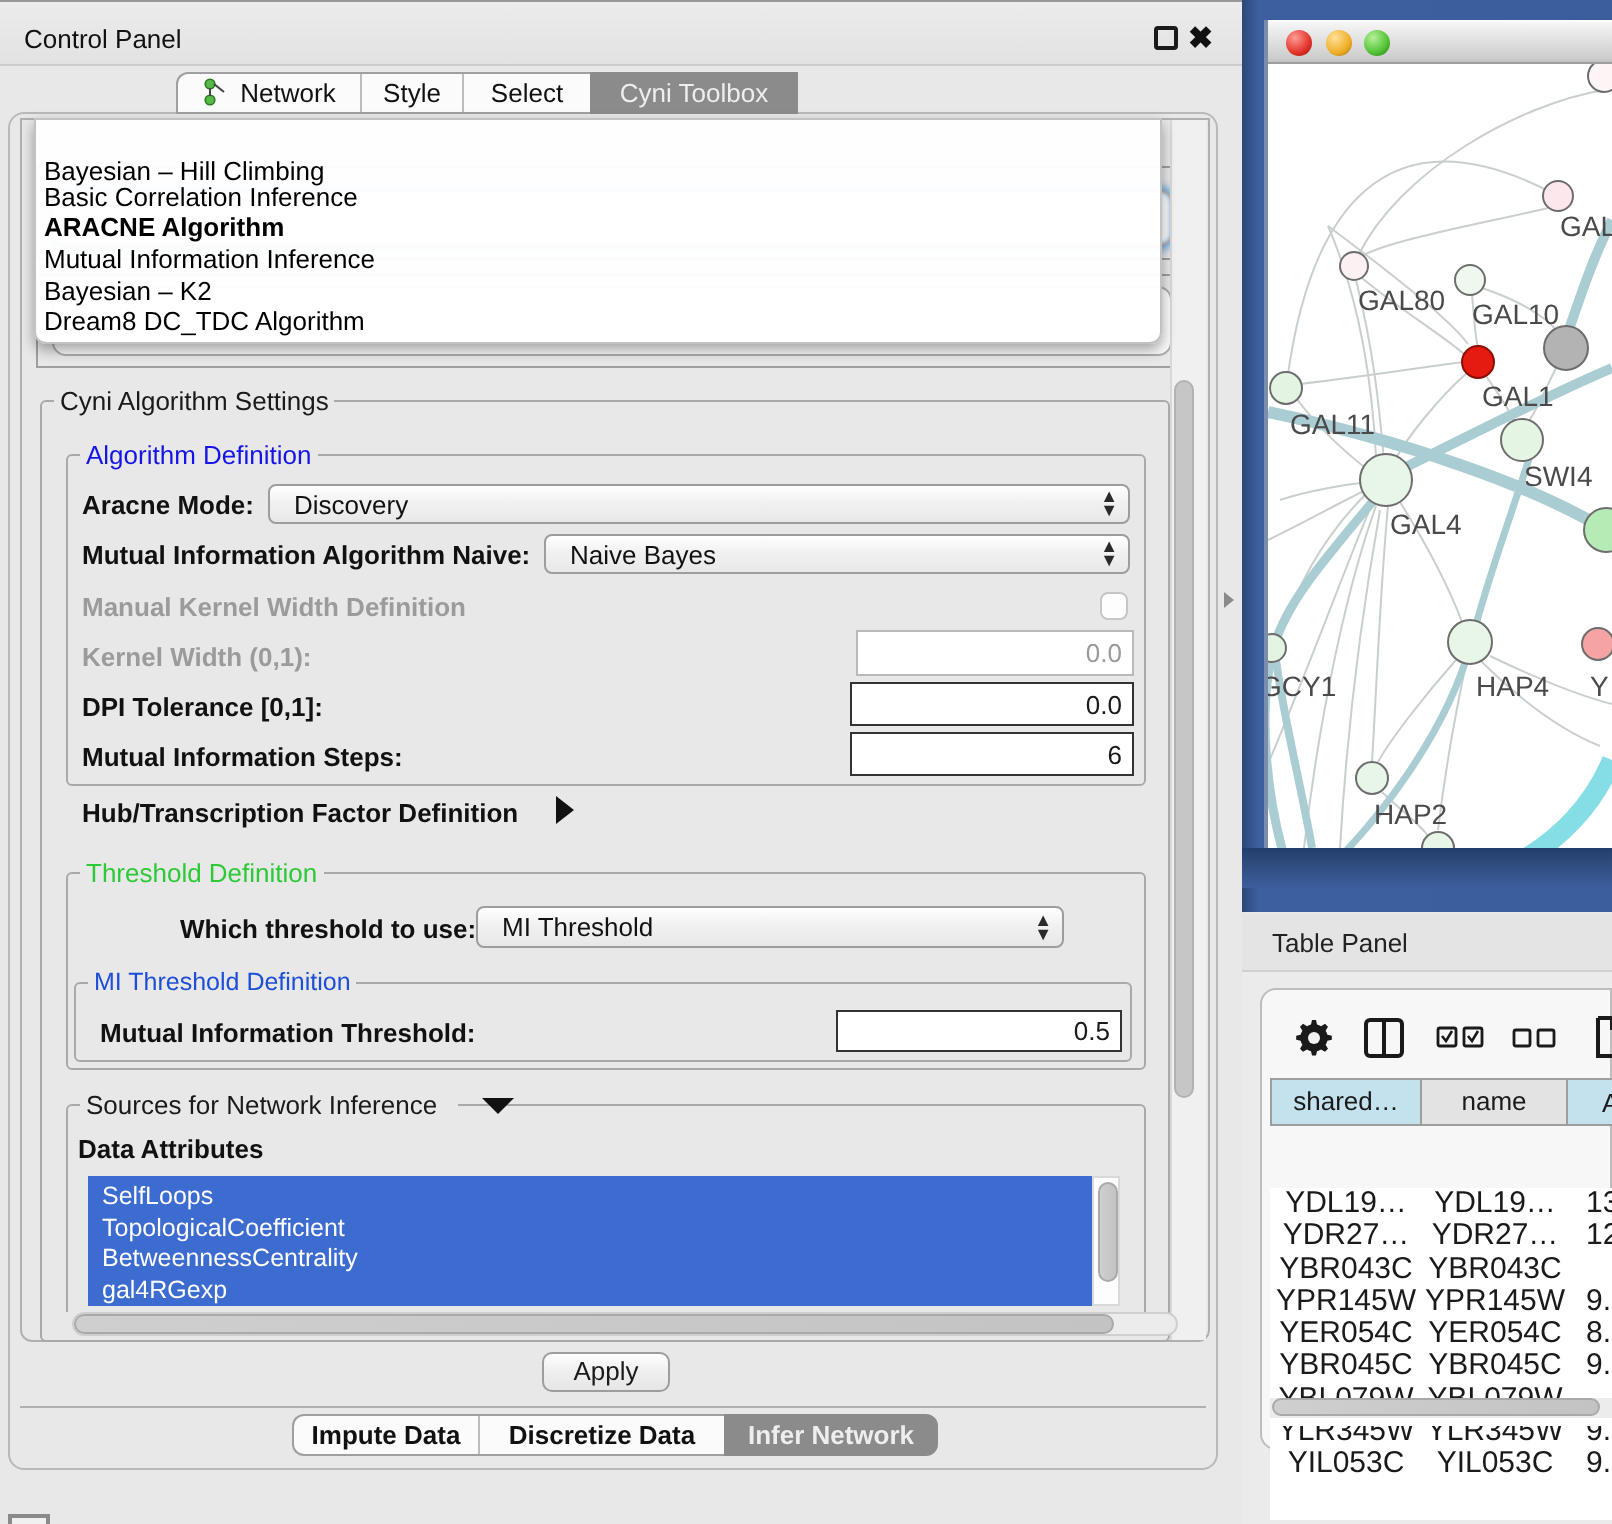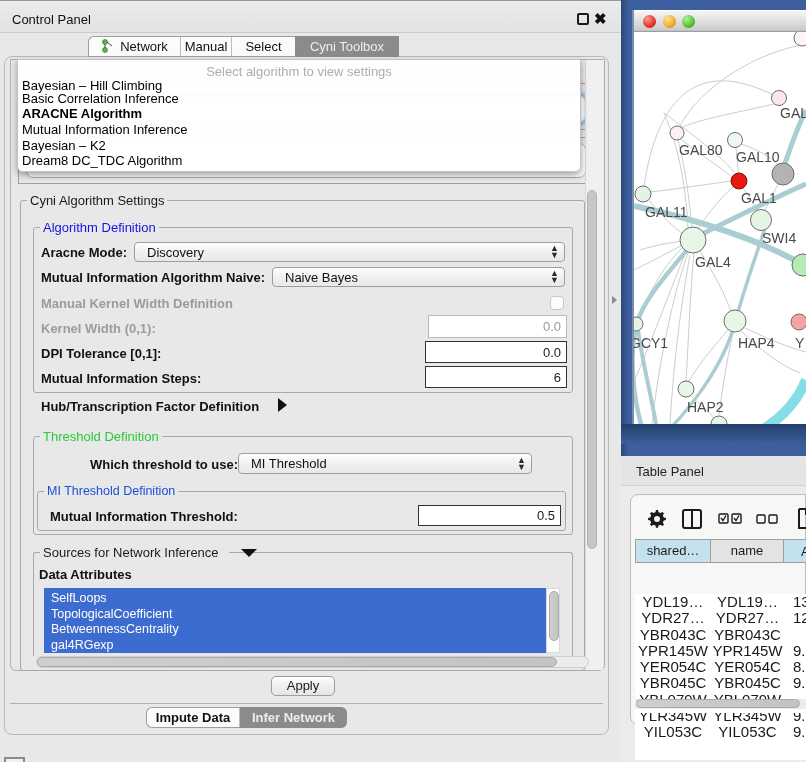--- a/index.html
+++ b/index.html
@@ -71,21 +71,21 @@
 <div class="abs" id="contentbox"></div>
 
 <div class="abs" id="tabs">
   <div class="tab first" style="width:92px;"><svg width="14" height="15" viewBox="0 0 14 15" style="margin-right:5px">
         <circle cx="4" cy="3" r="2.4" fill="#57b947" stroke="#2c7a22" stroke-width="0.8"></circle>
         <circle cx="4" cy="11" r="2.4" fill="#57b947" stroke="#2c7a22" stroke-width="0.8"></circle>
         <line x1="4" y1="5" x2="4" y2="9" stroke="#444" stroke-width="1"></line>
         <line x1="6" y1="3" x2="11" y2="7" stroke="#444" stroke-width="1"></line>
       </svg>Network</div>
   <div class="tabsep"></div>
-  <div class="tab" style="width:50px;">Manual</div>
+  <div class="tab" style="width:50px;">Style</div>
   <div class="tabsep"></div>
   <div class="tab" style="width:63px;">Select</div>
   <div class="tab sel" style="width:104px;">Cyni Toolbox</div>
 </div>
 
 <div class="abs" id="behindbox1"></div>
 <div class="abs" id="behindcombo"></div>
 <div class="abs" id="behindbox2"></div>
 <div class="abs" id="behindinner2"></div>
 
@@ -138,27 +138,27 @@
 
 <div class="abs" style="left:36px; top:656px; width:553px; height:12px; background:#ececec; border:1px solid #cfcfcf; border-radius:6px;"></div>
 <div class="abs vthumb" style="left:37px; top:657px; width:520px; height:10px;"></div>
 
 <div class="abs" id="applybtn">Apply</div>
 <div class="abs" style="left:10px; top:703px; width:593px; height:1px; background:#b0b0b0;"></div>
 
 <div class="abs" style="left:146px; top:707px; display:flex;">
   <div class="btab" style="width:93px; border-left:1px solid #9f9f9f; border-radius:6px 0 0 6px;">Impute Data</div>
   <div class="tabsep" style="height:21px;"></div>
+  <div class="btab" style="width:122px;">Discretize Data</div>
   <div class="btab" style="width:107px; background:#8b8b8b; color:#eee; border-color:#8b8b8b; border-radius:0 6px 6px 0;">Infer Network</div>
 </div>
 
 <div class="abs" style="left:4px; top:757px; width:21px; height:16px; border:2px solid #8a8a8a; background:#f0f0f0;"></div>
 
 <div class="abs" id="popup">
-  <div class="ph">Select algorithm to view settings</div>
   <div class="it" style="top:18px;">Bayesian – Hill Climbing</div>
   <div class="it" style="top:31px;">Basic Correlation Inference</div>
   <div class="it bold" style="top:46px;">ARACNE Algorithm</div>
   <div class="it" style="top:62px;">Mutual Information Inference</div>
   <div class="it" style="top:78px;">Bayesian – K2</div>
   <div class="it" style="top:93px;">Dream8 DC_TDC Algorithm</div>
 </div>
 
 <div class="abs" id="deskblue"></div>
 <div class="abs" id="netwin-title"></div>

